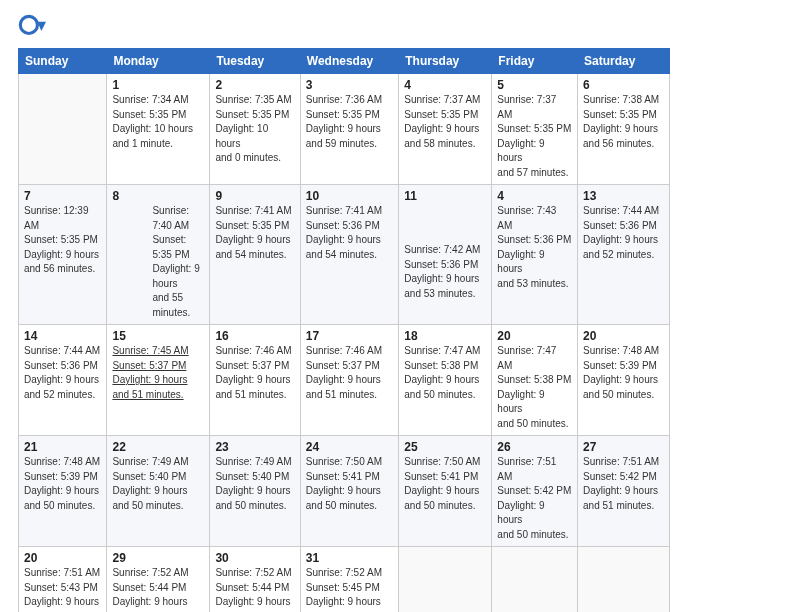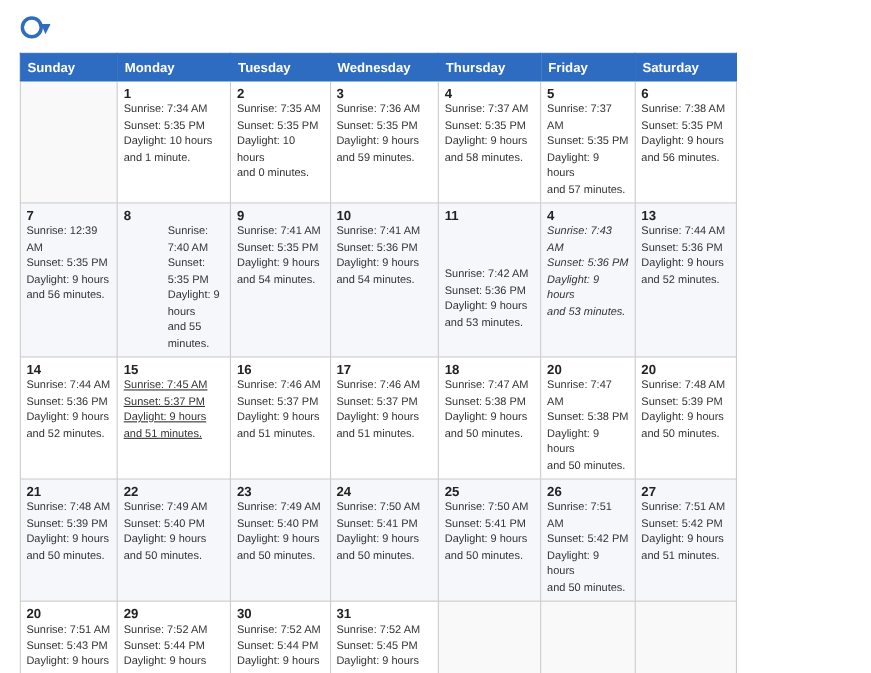--- a/index.html
+++ b/index.html
@@ -206,21 +206,21 @@
           </td>
           <td>
             <span class="day-num">11</span>
             <div class="day-info" style="white-space: pre-line; margin-top: 40px;">Sunrise: 7:42 AM
 Sunset: 5:36 PM
 Daylight: 9 hours
 and 53 minutes.</div>
           </td>
           <td>
             <span class="day-num">4</span>
-            <div class="day-info" style="white-space: pre-line; font-style: italic;">Sunrise: 7:43 AM
+            <div class="day-info" style="white-space: pre-line;">Sunrise: 7:43 AM
 Sunset: 5:36 PM
 Daylight: 9 hours
 and 53 minutes.</div>
           </td>
           <td>
             <span class="day-num">13</span>
             <div class="day-info" style="white-space: pre-line;">Sunrise: 7:44 AM
 Sunset: 5:36 PM
 Daylight: 9 hours
 and 52 minutes.</div>

